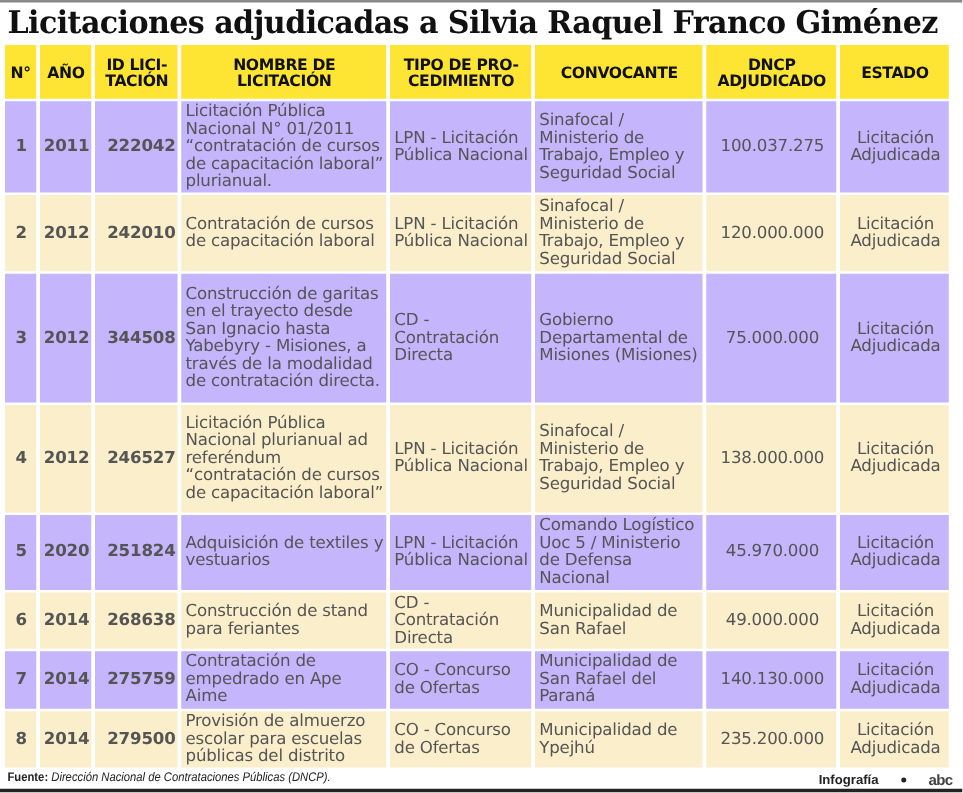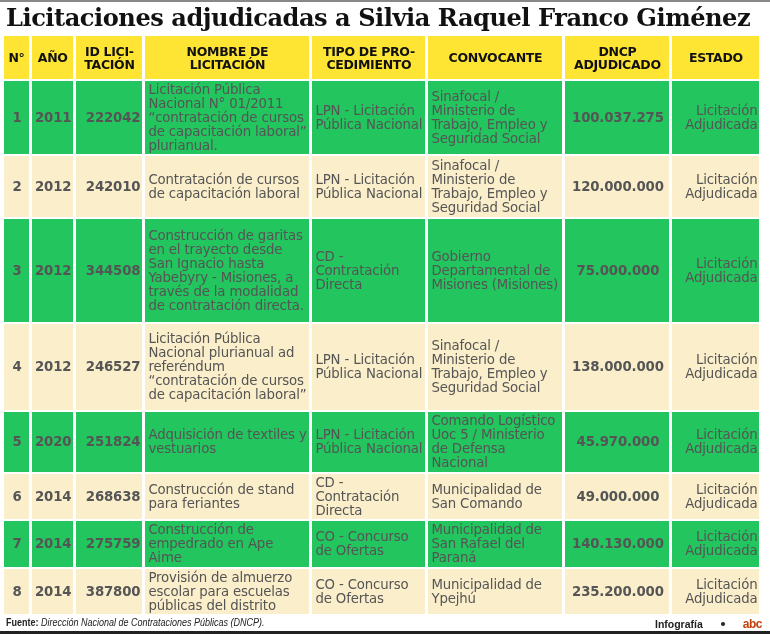--- a/index.html
+++ b/index.html
@@ -20,40 +20,40 @@
   }
   table.grid th {
     background: #ffe533; color: #111; font-family: "DejaVu Sans", sans-serif; font-weight: bold;
     font-size: 12.5px; line-height: 13px; height: 43px; padding: 0 2px; text-align: center; vertical-align: middle;
     letter-spacing: -0.3px;
   }
   table.grid td {
     font-size: 13.3px; line-height: 14px; color: #555; padding: 0 2px 0 3px; vertical-align: middle;
     letter-spacing: -0.15px;
   }
-  tr.odd td { background: #22c55e; }
+  tr.odd td { background: #c4b5fd; }
   tr.even td { background: #fbeecb; }
   td.num { font-weight: bold; color: #111; text-align: center; font-size: 15px; }
   td.year, td.idc { font-weight: bold; color: #111; text-align: right; font-size: 13px; }
-  td.monto { font-weight: bold; color: #000; text-align: center; font-size: 13.5px; letter-spacing: 0; }
-  td.estado { text-align: right; }
+  td.monto { font-weight: normal; color: #000; text-align: center; font-size: 13.5px; letter-spacing: 0; }
+  td.estado { text-align: center; }
   .footer-left {
     position: absolute; left: 6px; top: 617px; font-size: 10px; color: #222;
     font-family: "Liberation Sans", sans-serif; transform: scaleX(0.9); transform-origin: left center; white-space: nowrap;
   }
   .footer-left b { font-weight: bold; }
   .footer-left i { font-style: italic; }
   .footer-right {
     position: absolute; right: 8px; top: 617px; font-size: 10.5px; color: #222; font-weight: bold;
     font-family: "Liberation Sans", sans-serif; white-space: nowrap; display: flex; align-items: center; gap: 18px;
   }
   .dot { display: inline-block; width: 4px; height: 4px; background: #222; border-radius: 50%; }
   .abc-logo {
     display: inline-block; font-family: "Liberation Sans", sans-serif; font-weight: 900; font-size: 12px;
-    color: #c2410c; letter-spacing: -0.5px;
+    color: #404040; letter-spacing: -0.5px;
   }
   .bottom-rule { position: absolute; left: 0; top: 631px; width: 770px; height: 3px; background: #222; }
 </style>
 </head>
 <body>
 
 <div class="top-rule"></div>
 <div class="title">Licitaciones adjudicadas a Silvia Raquel Franco Giménez</div>
 
 <table class="grid">
@@ -129,38 +129,38 @@
       <td>Comando Logístico Uoc 5 / Ministerio de Defensa Nacional</td>
       <td class="monto">45.970.000</td>
       <td class="estado">Licitación Adjudicada</td>
     </tr>
     <tr class="even" style="height:45px">
       <td class="num">6</td>
       <td class="year">2014</td>
       <td class="idc">268638</td>
       <td>Construcción de stand para feriantes</td>
       <td>CD - Contratación Directa</td>
-      <td>Municipalidad de San Comando</td>
+      <td>Municipalidad de San Rafael</td>
       <td class="monto">49.000.000</td>
       <td class="estado">Licitación Adjudicada</td>
     </tr>
     <tr class="odd" style="height:46px">
       <td class="num">7</td>
       <td class="year">2014</td>
       <td class="idc">275759</td>
-      <td>Construcción de empedrado en Ape Aime</td>
+      <td>Contratación de empedrado en Ape Aime</td>
       <td>CO - Concurso de Ofertas</td>
       <td>Municipalidad de San Rafael del Paraná</td>
       <td class="monto">140.130.000</td>
       <td class="estado">Licitación Adjudicada</td>
     </tr>
     <tr class="even" style="height:45px">
       <td class="num">8</td>
       <td class="year">2014</td>
-      <td class="idc">387800</td>
+      <td class="idc">279500</td>
       <td>Provisión de almuerzo escolar para escuelas públicas del distrito</td>
       <td>CO - Concurso de Ofertas</td>
       <td>Municipalidad de Ypejhú</td>
       <td class="monto">235.200.000</td>
       <td class="estado">Licitación Adjudicada</td>
     </tr>
   </tbody>
 </table>
 
 <div class="footer-left">

